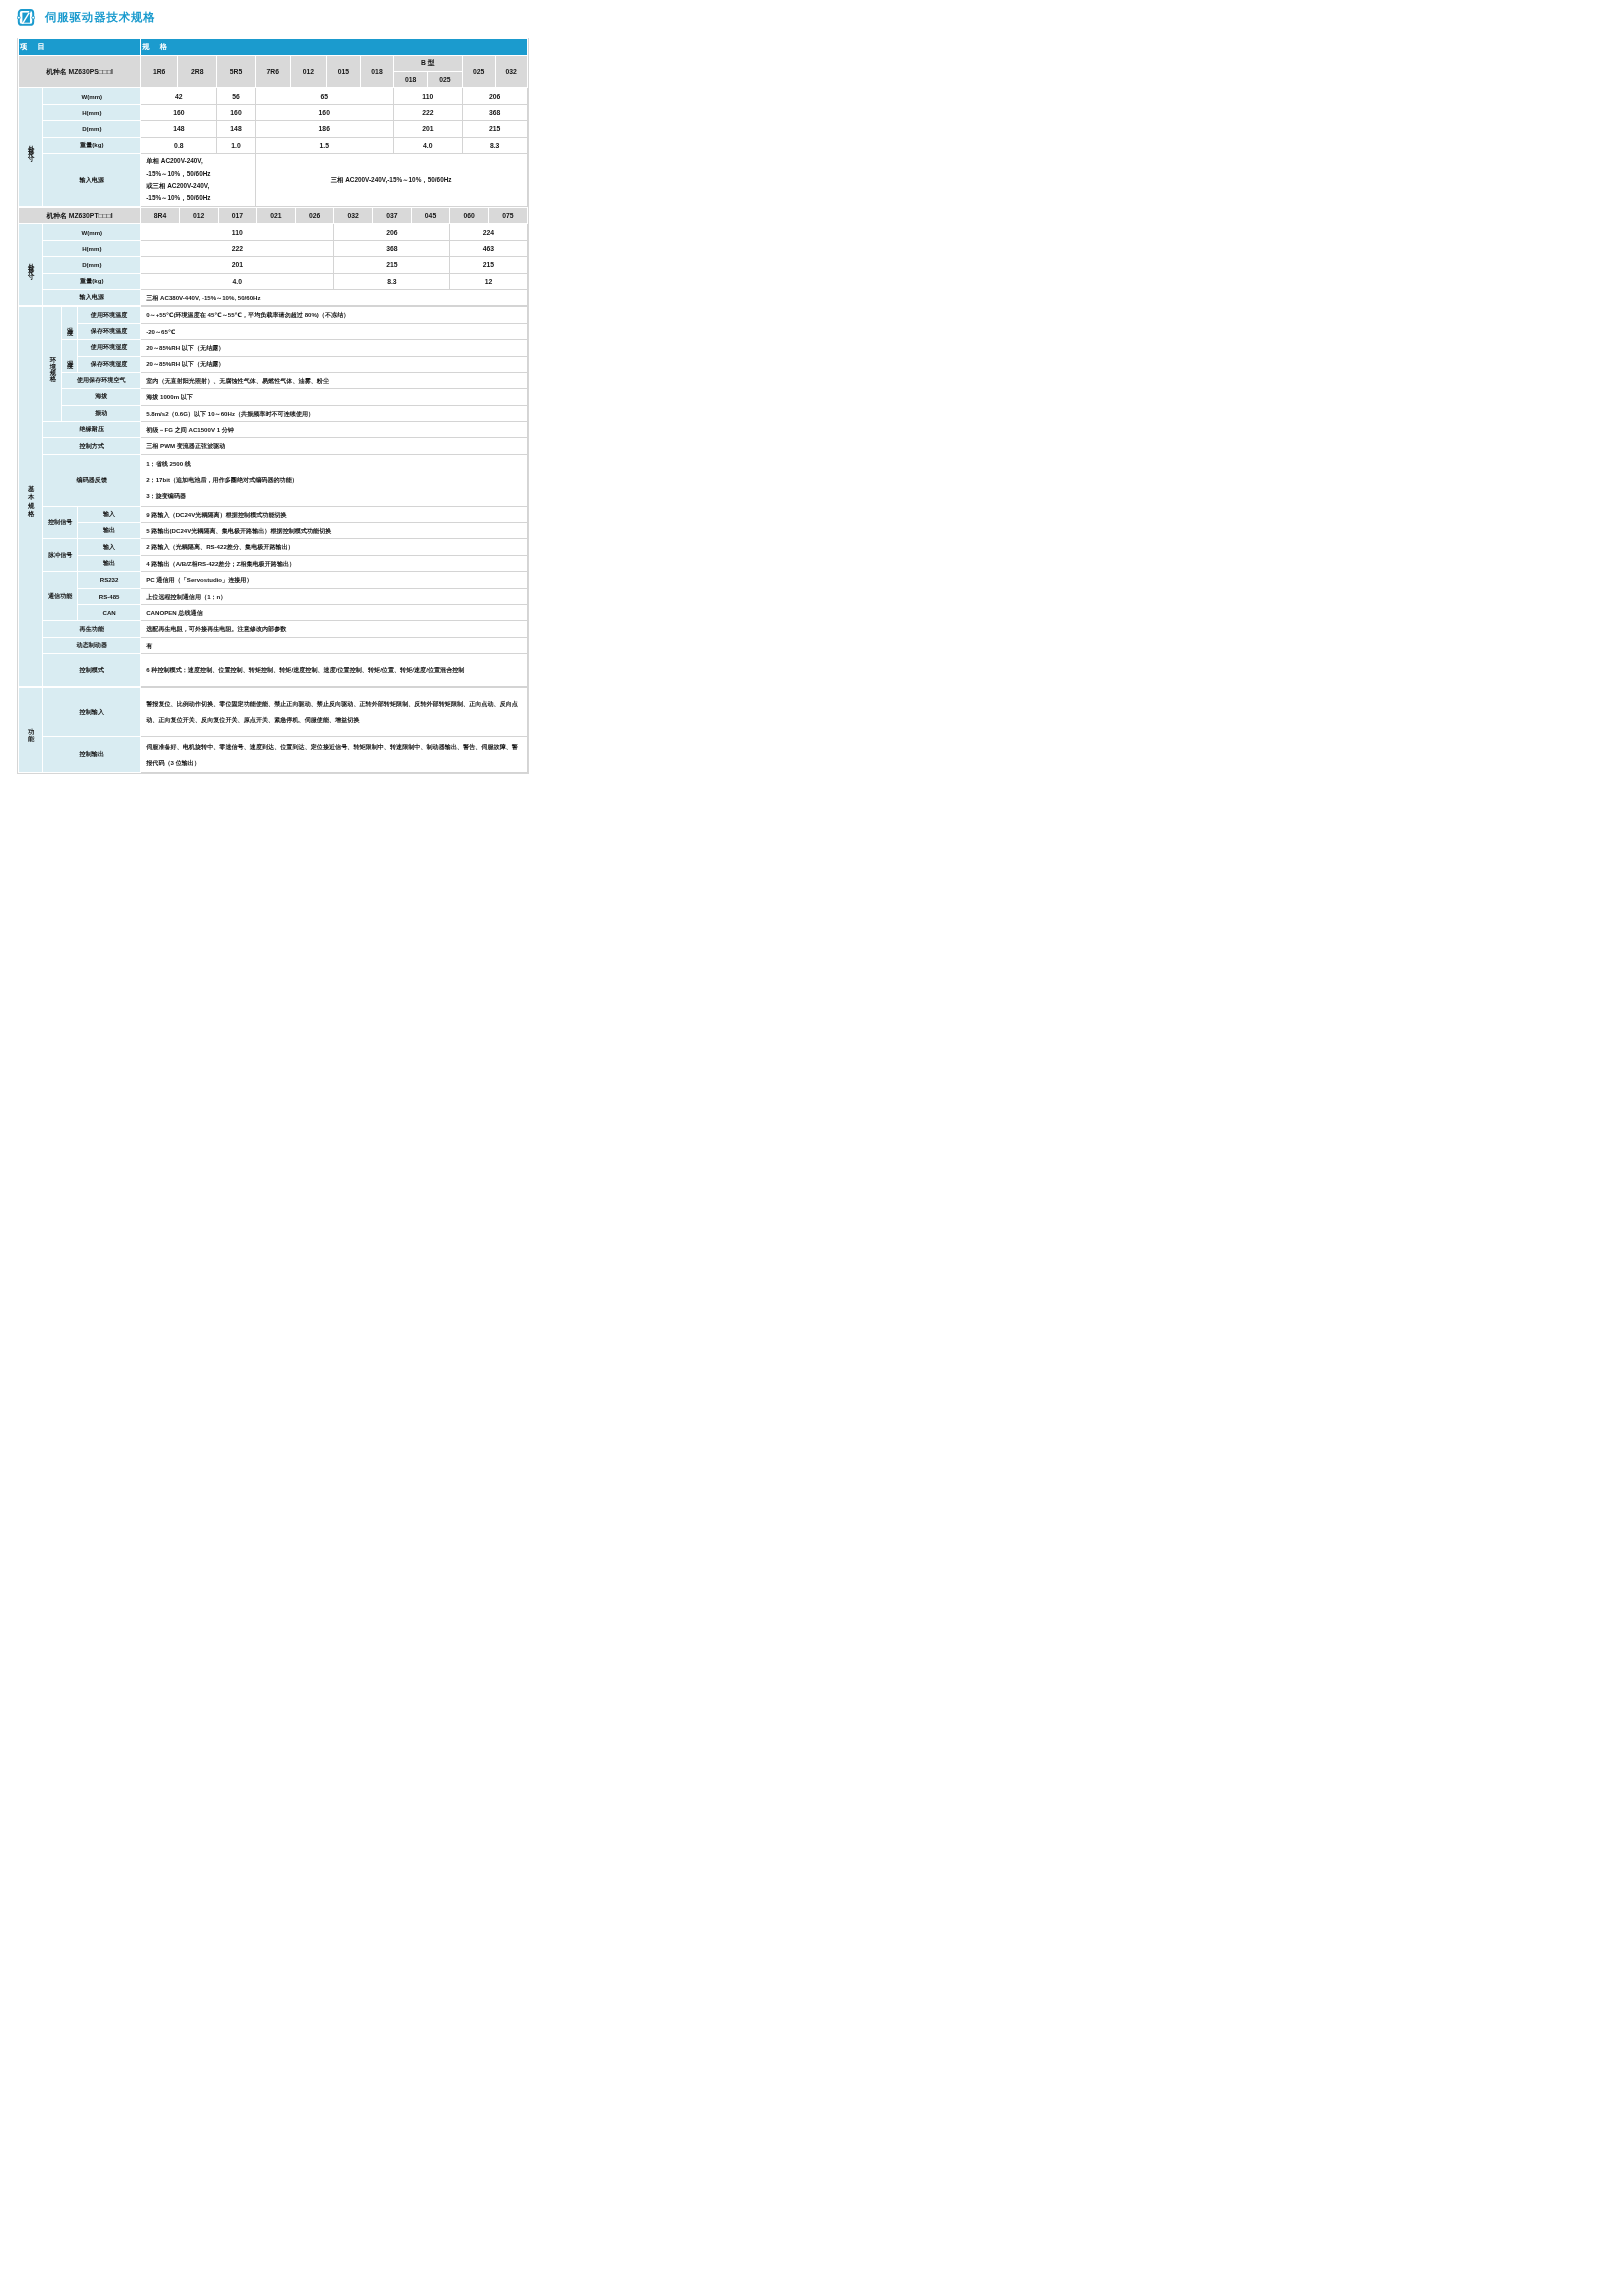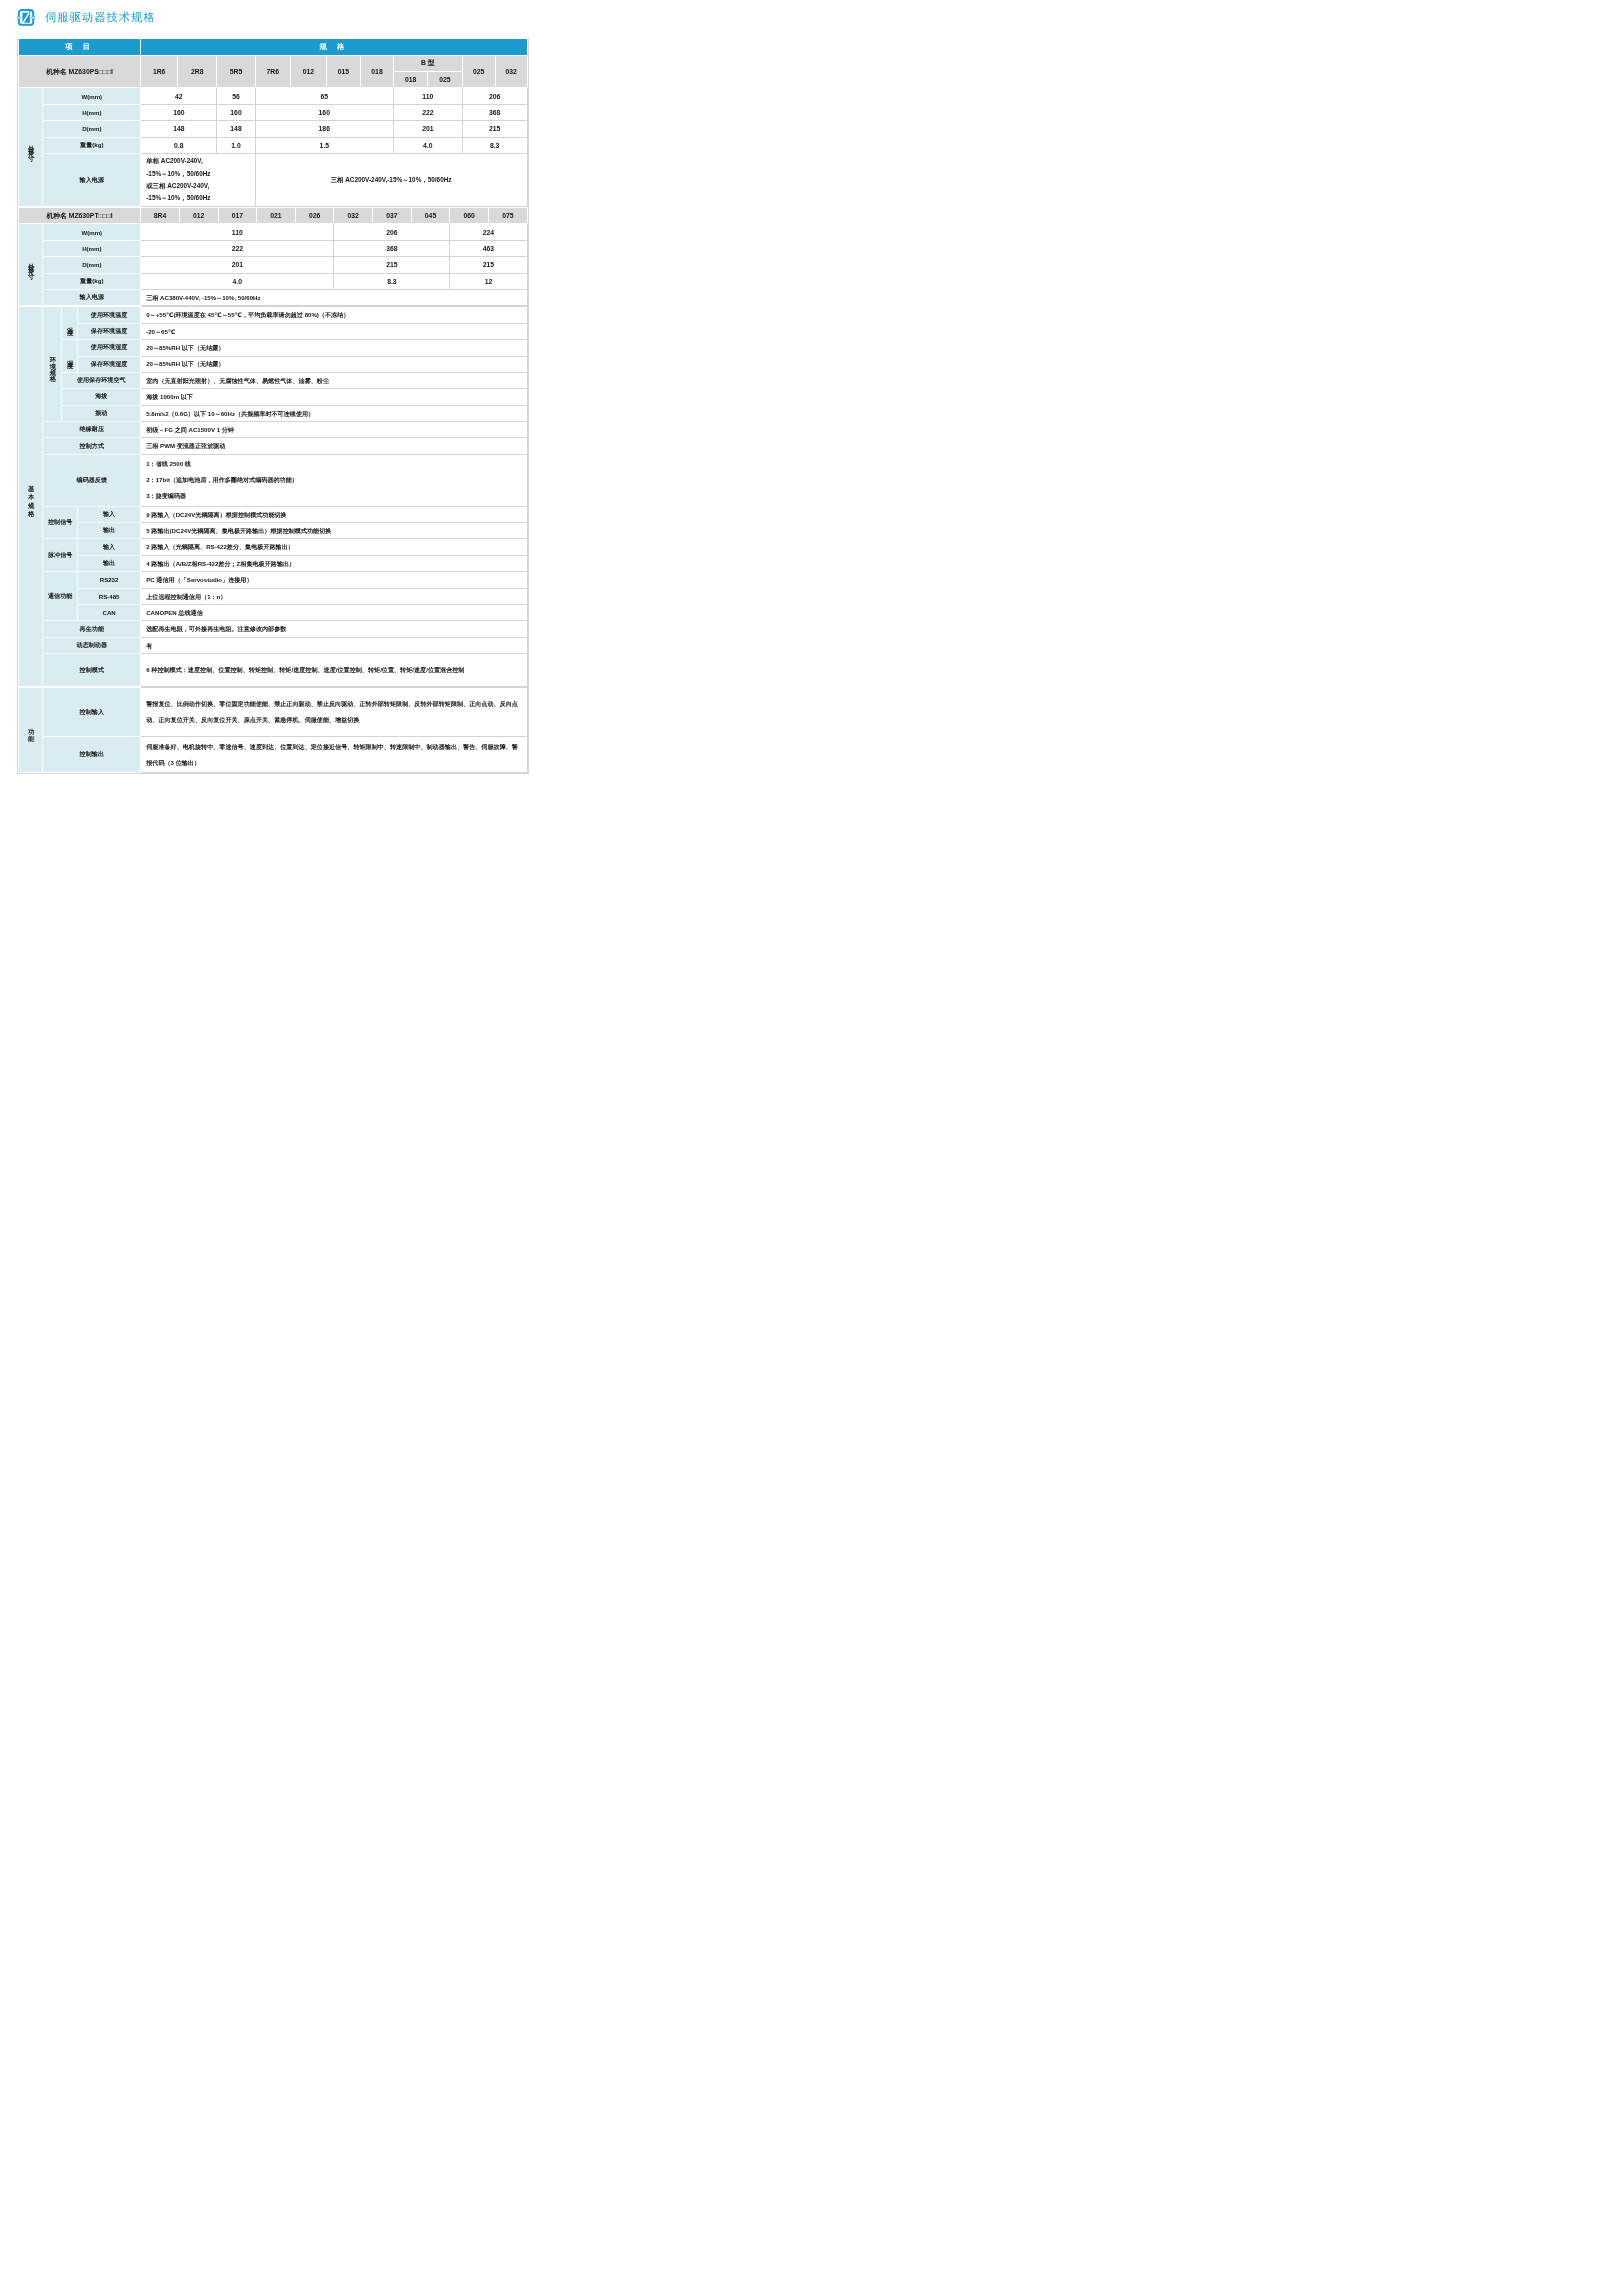--- a/index.html
+++ b/index.html
@@ -1,33 +1,33 @@
 <!DOCTYPE html>
 <html style="font-size:7.3px"><head>
 <meta charset="utf-8">
 <style>
   html,body{margin:0;padding:0;background:#ffffff;}
   .page{width:540px;min-height:762px;background:#fff;box-sizing:border-box;
         padding:7.7px 11.4px 13.6px 17px;font-family:"Liberation Sans","DejaVu Sans",sans-serif;}
   
   .title-row{display:flex;align-items:center;gap:10px;height:20px;margin-bottom:10px;}
-  .title-row h1{margin:0;font-size:11.4px;font-weight:400;color:#1b9bce;letter-spacing:0.9px;text-align:center;}
+  .title-row h1{margin:0;font-size:11.4px;font-weight:700;color:#1b9bce;letter-spacing:0.9px;text-align:center;}
   .icon{width:18px;height:18px;display:inline-block;flex:0 0 auto;}
   
   .tbl-wrap{border-left:0.5px solid #d6d6d6;border-right:0.5px solid #d6d6d6;border-bottom:0.5px solid #d6d6d6;}
   table{width:100%;border-collapse:collapse;table-layout:fixed;}
   td{font-weight:700;color:#141414;vertical-align:middle;box-sizing:border-box;overflow:hidden;}
   tr{height:16.4px;}
   tr.rhdr{height:17px;}
   tr.t113{height:51px;}
   tr.t108{height:49px;}
   tr.t72{height:33px;}
   tr.t107{height:49px;}
   tr.t73{height:33px;}
-  .hd{background:#1b9bce;color:#fff;font-size:7.3px;text-align:center;letter-spacing:4.1px;border:0.9px solid #fff;}
+  .hd{background:#1b9bce;color:#fff;font-size:7.3px;text-align:left;letter-spacing:4.1px;border:0.9px solid #fff;}
   .mdl{background:#d9d9d9;text-align:center;font-size:6.8px;border:0.9px solid #fff;}
   .lbl{background:#d9ecf2;text-align:center;font-size:6.1px;border:0.9px solid #fff;padding:0.5px 0.9px;}
   .val{background:#fff;text-align:center;font-size:6.8px;border:0.9px solid #d4d4d4;}
   .txt{background:#fff;text-align:left;font-size:6.1px;border:0.9px solid #d4d4d4;padding:1.4px 5px;line-height:1.55;}
   .ctr{text-align:center;}
   .pre{white-space:pre-line;}
   .sp{line-height:16px;}
   .pw{line-height:12.3px;font-size:6.4px;}
   .vert{writing-mode:vertical-rl;text-orientation:upright;display:inline-block;letter-spacing:1.8px;font-size:6.4px;}
   .ls-md{letter-spacing:3.2px;}

